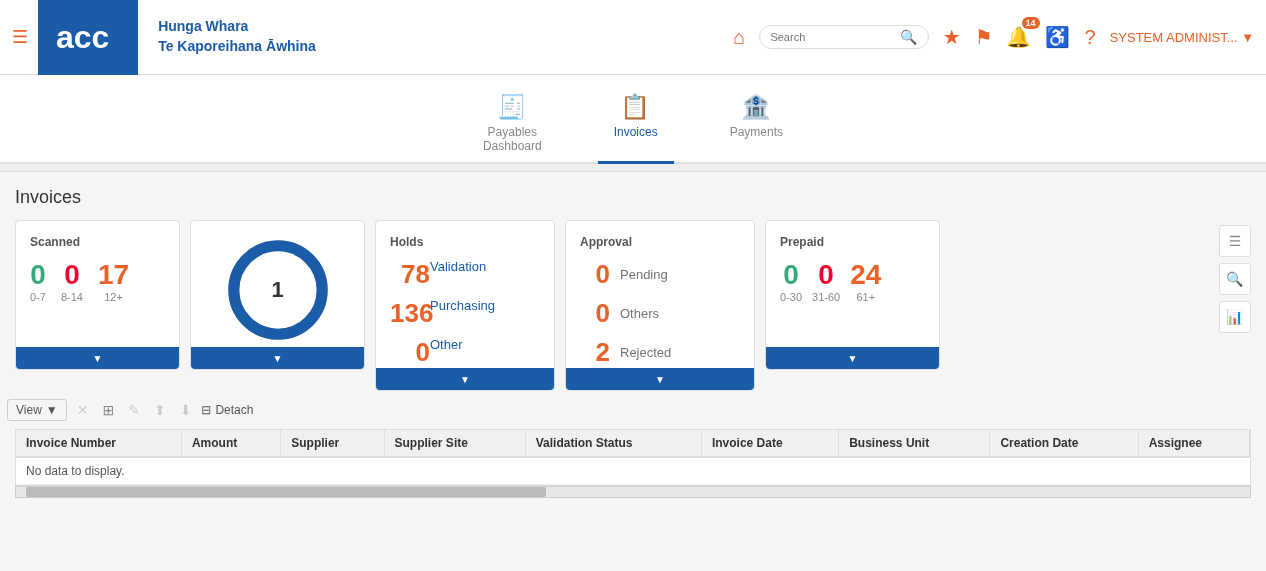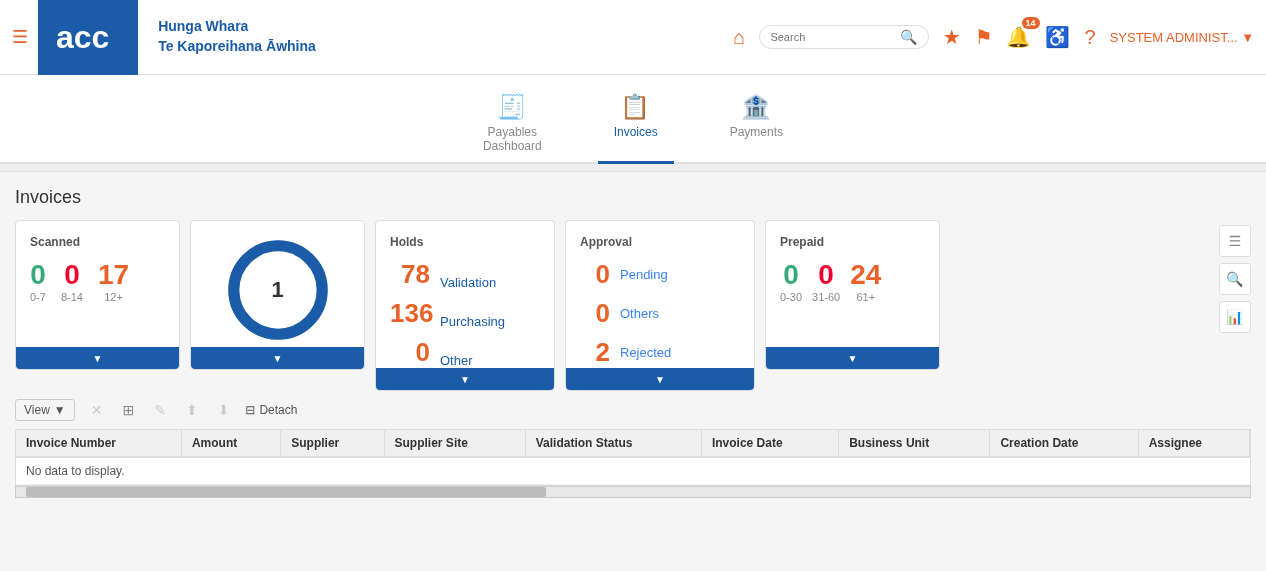--- a/index.html
+++ b/index.html
@@ -166,38 +166,37 @@
       font-size: 22px;
       font-weight: bold;
       color: #333;
     }
 
     
     .holds-card { width: 180px; }
     .holds-rows { margin-top: 5px; }
     .holds-row {
       display: flex;
-      align-items: flex-end;
-      gap: 10px;
+      align-items: flex-start;
       margin-bottom: 8px;
     }
     .holds-num { font-size: 26px; font-weight: bold; color: #e8622a; width: 40px; text-align: right; }
     .holds-link { color: #1a5ca8; text-decoration: none; font-size: 13px; cursor: pointer; }
 
     
     .approval-card { width: 190px; }
     .approval-rows { margin-top: 5px; }
     .approval-row {
       display: flex;
       align-items: center;
       gap: 10px;
       margin-bottom: 8px;
     }
     .approval-num { font-size: 26px; font-weight: bold; color: #e8622a; width: 30px; text-align: right; }
-    .approval-link { color: #3b82f6; text-decoration: none; font-size: 13px; cursor: pointer; }
+    .approval-link { color: #737373; text-decoration: none; font-size: 13px; cursor: pointer; }
 
     
     .prepaid-card { width: 175px; }
     .prepaid-values {
       display: flex;
       gap: 10px;
       align-items: flex-end;
       margin-bottom: 4px;
     }
     .prepaid-val { text-align: center; }
@@ -227,22 +226,22 @@
       justify-content: center;
       cursor: pointer;
       font-size: 14px;
       color: #888;
     }
 
     
     .toolbar {
       display: flex;
       align-items: center;
-      gap: 12px;
-      padding: 8px 15px;
+      gap: 6px;
+      padding: 8px 7px;
       background: #f5f5f5;
     }
     .toolbar-btn {
       background: none;
       border: 1px solid #ccc;
       border-radius: 3px;
       padding: 3px 8px;
       cursor: pointer;
       font-size: 12px;
       color: #555;

